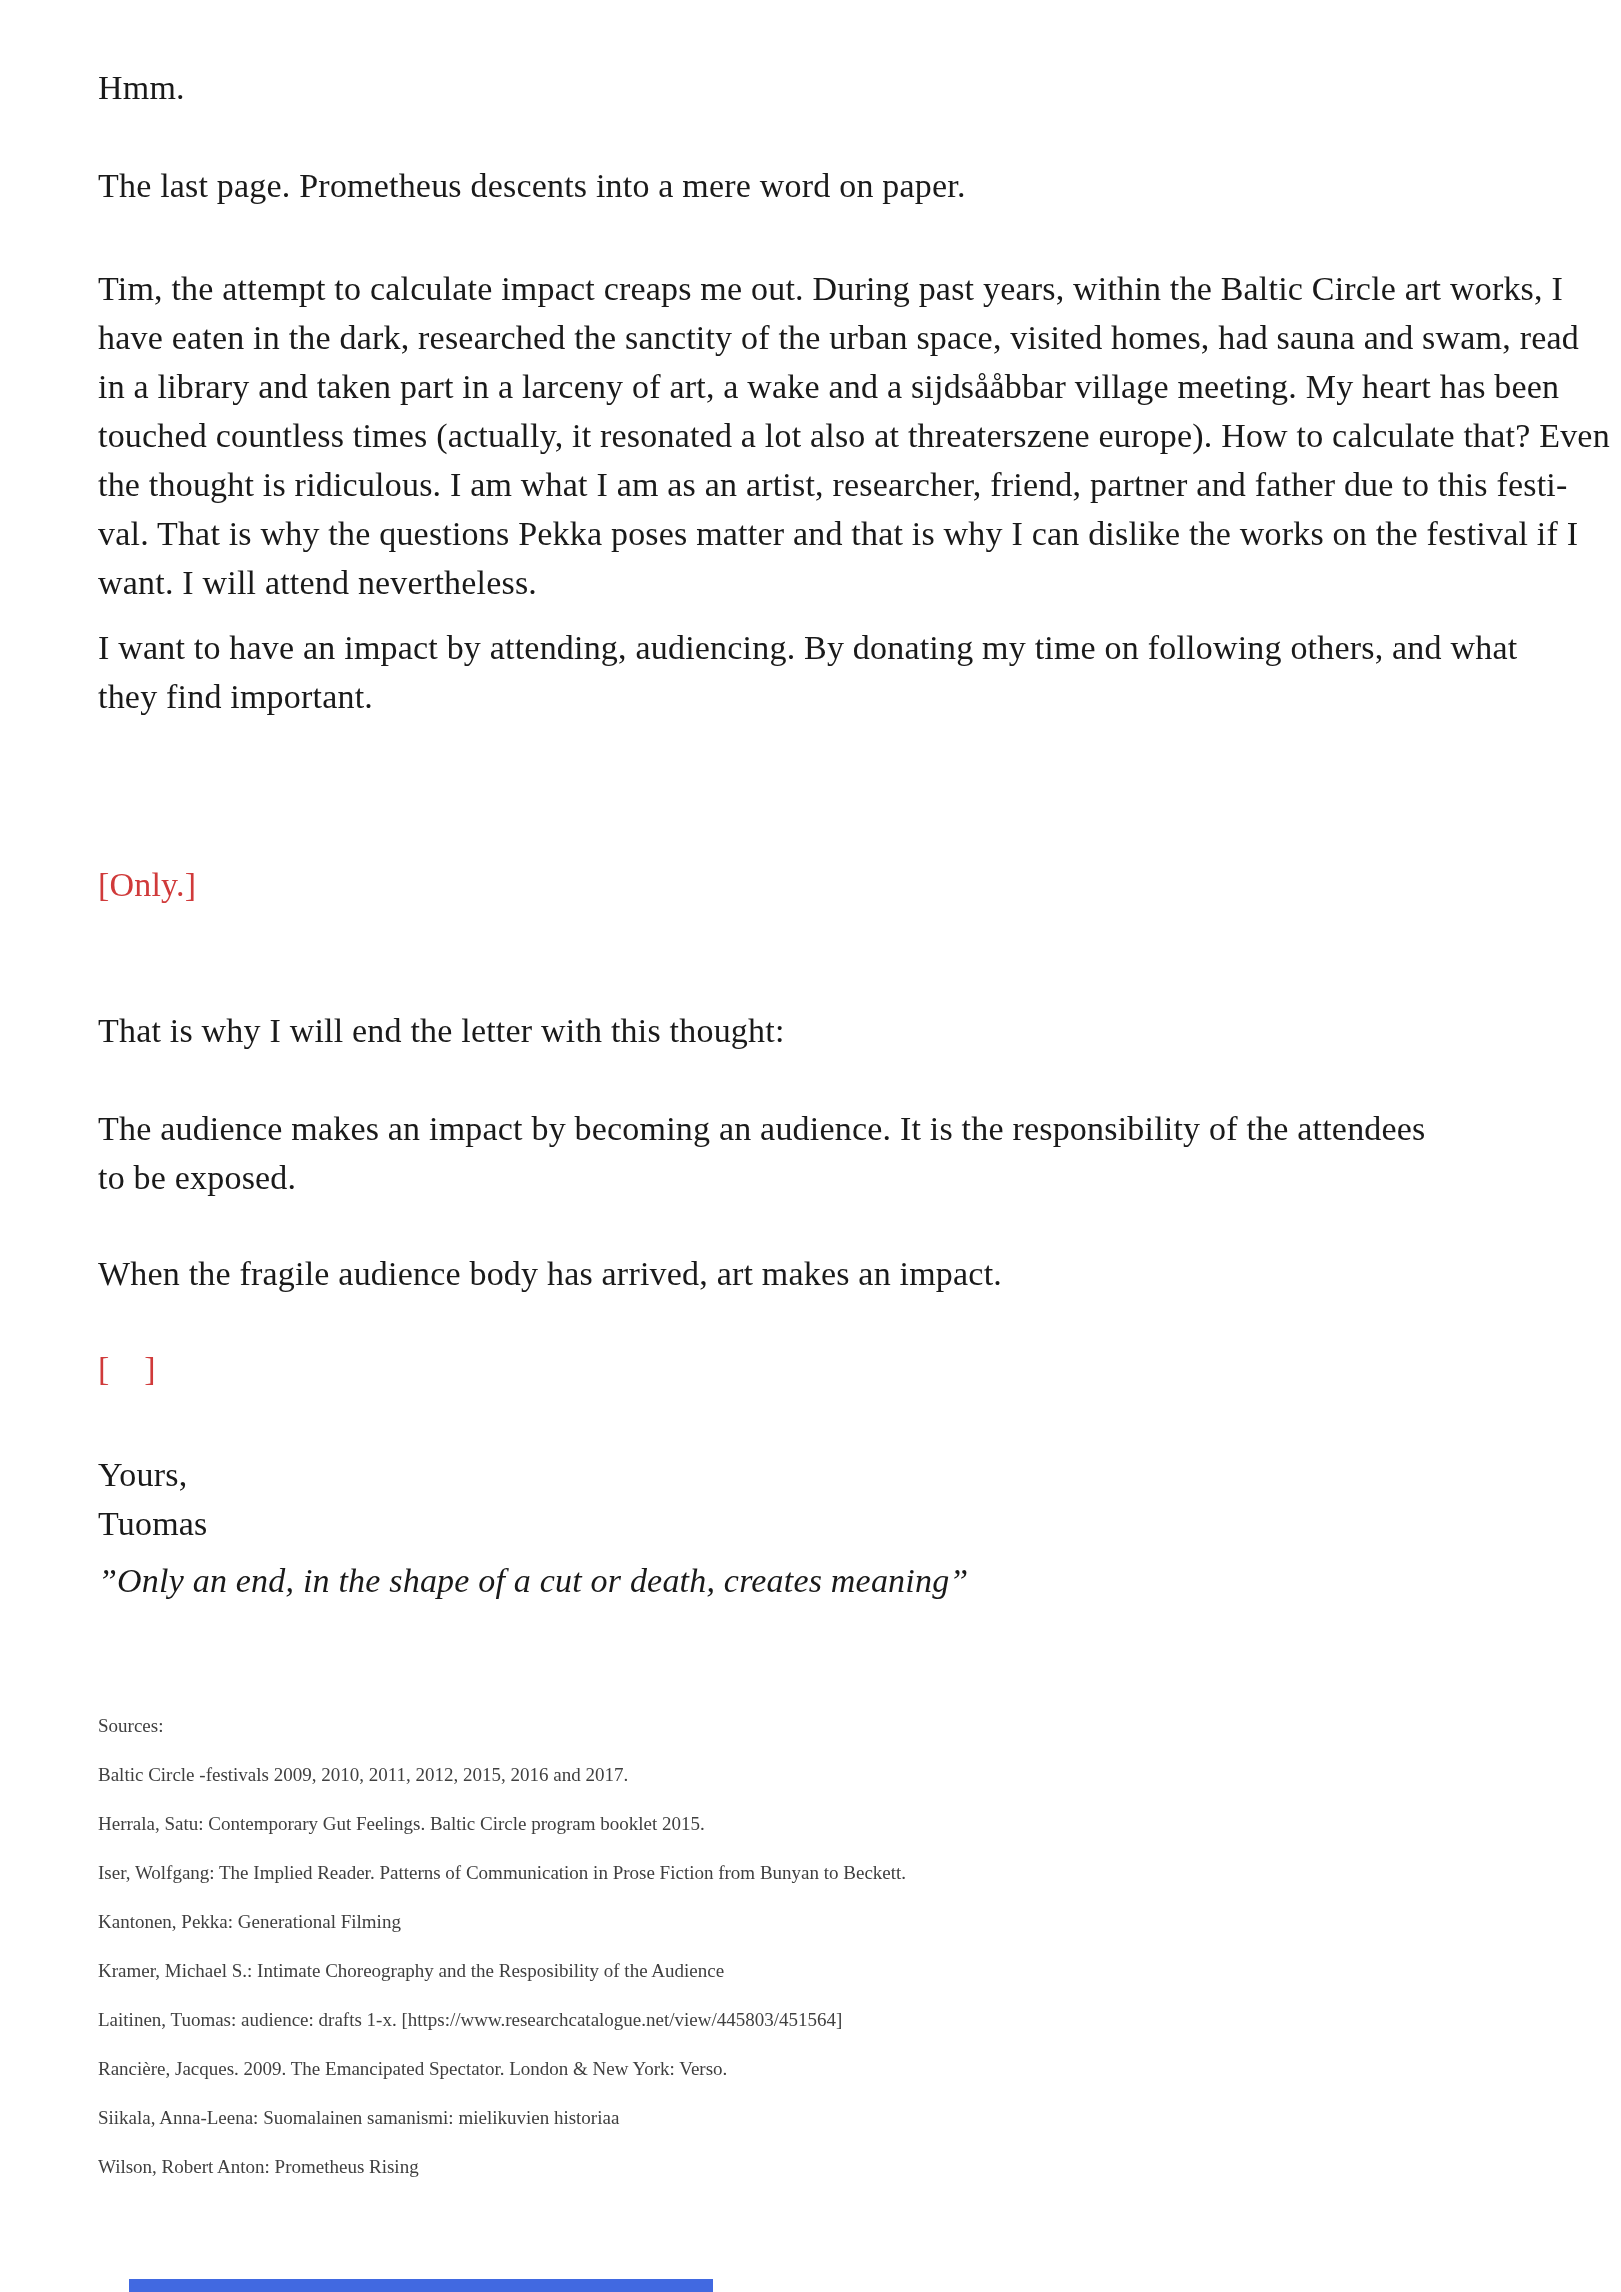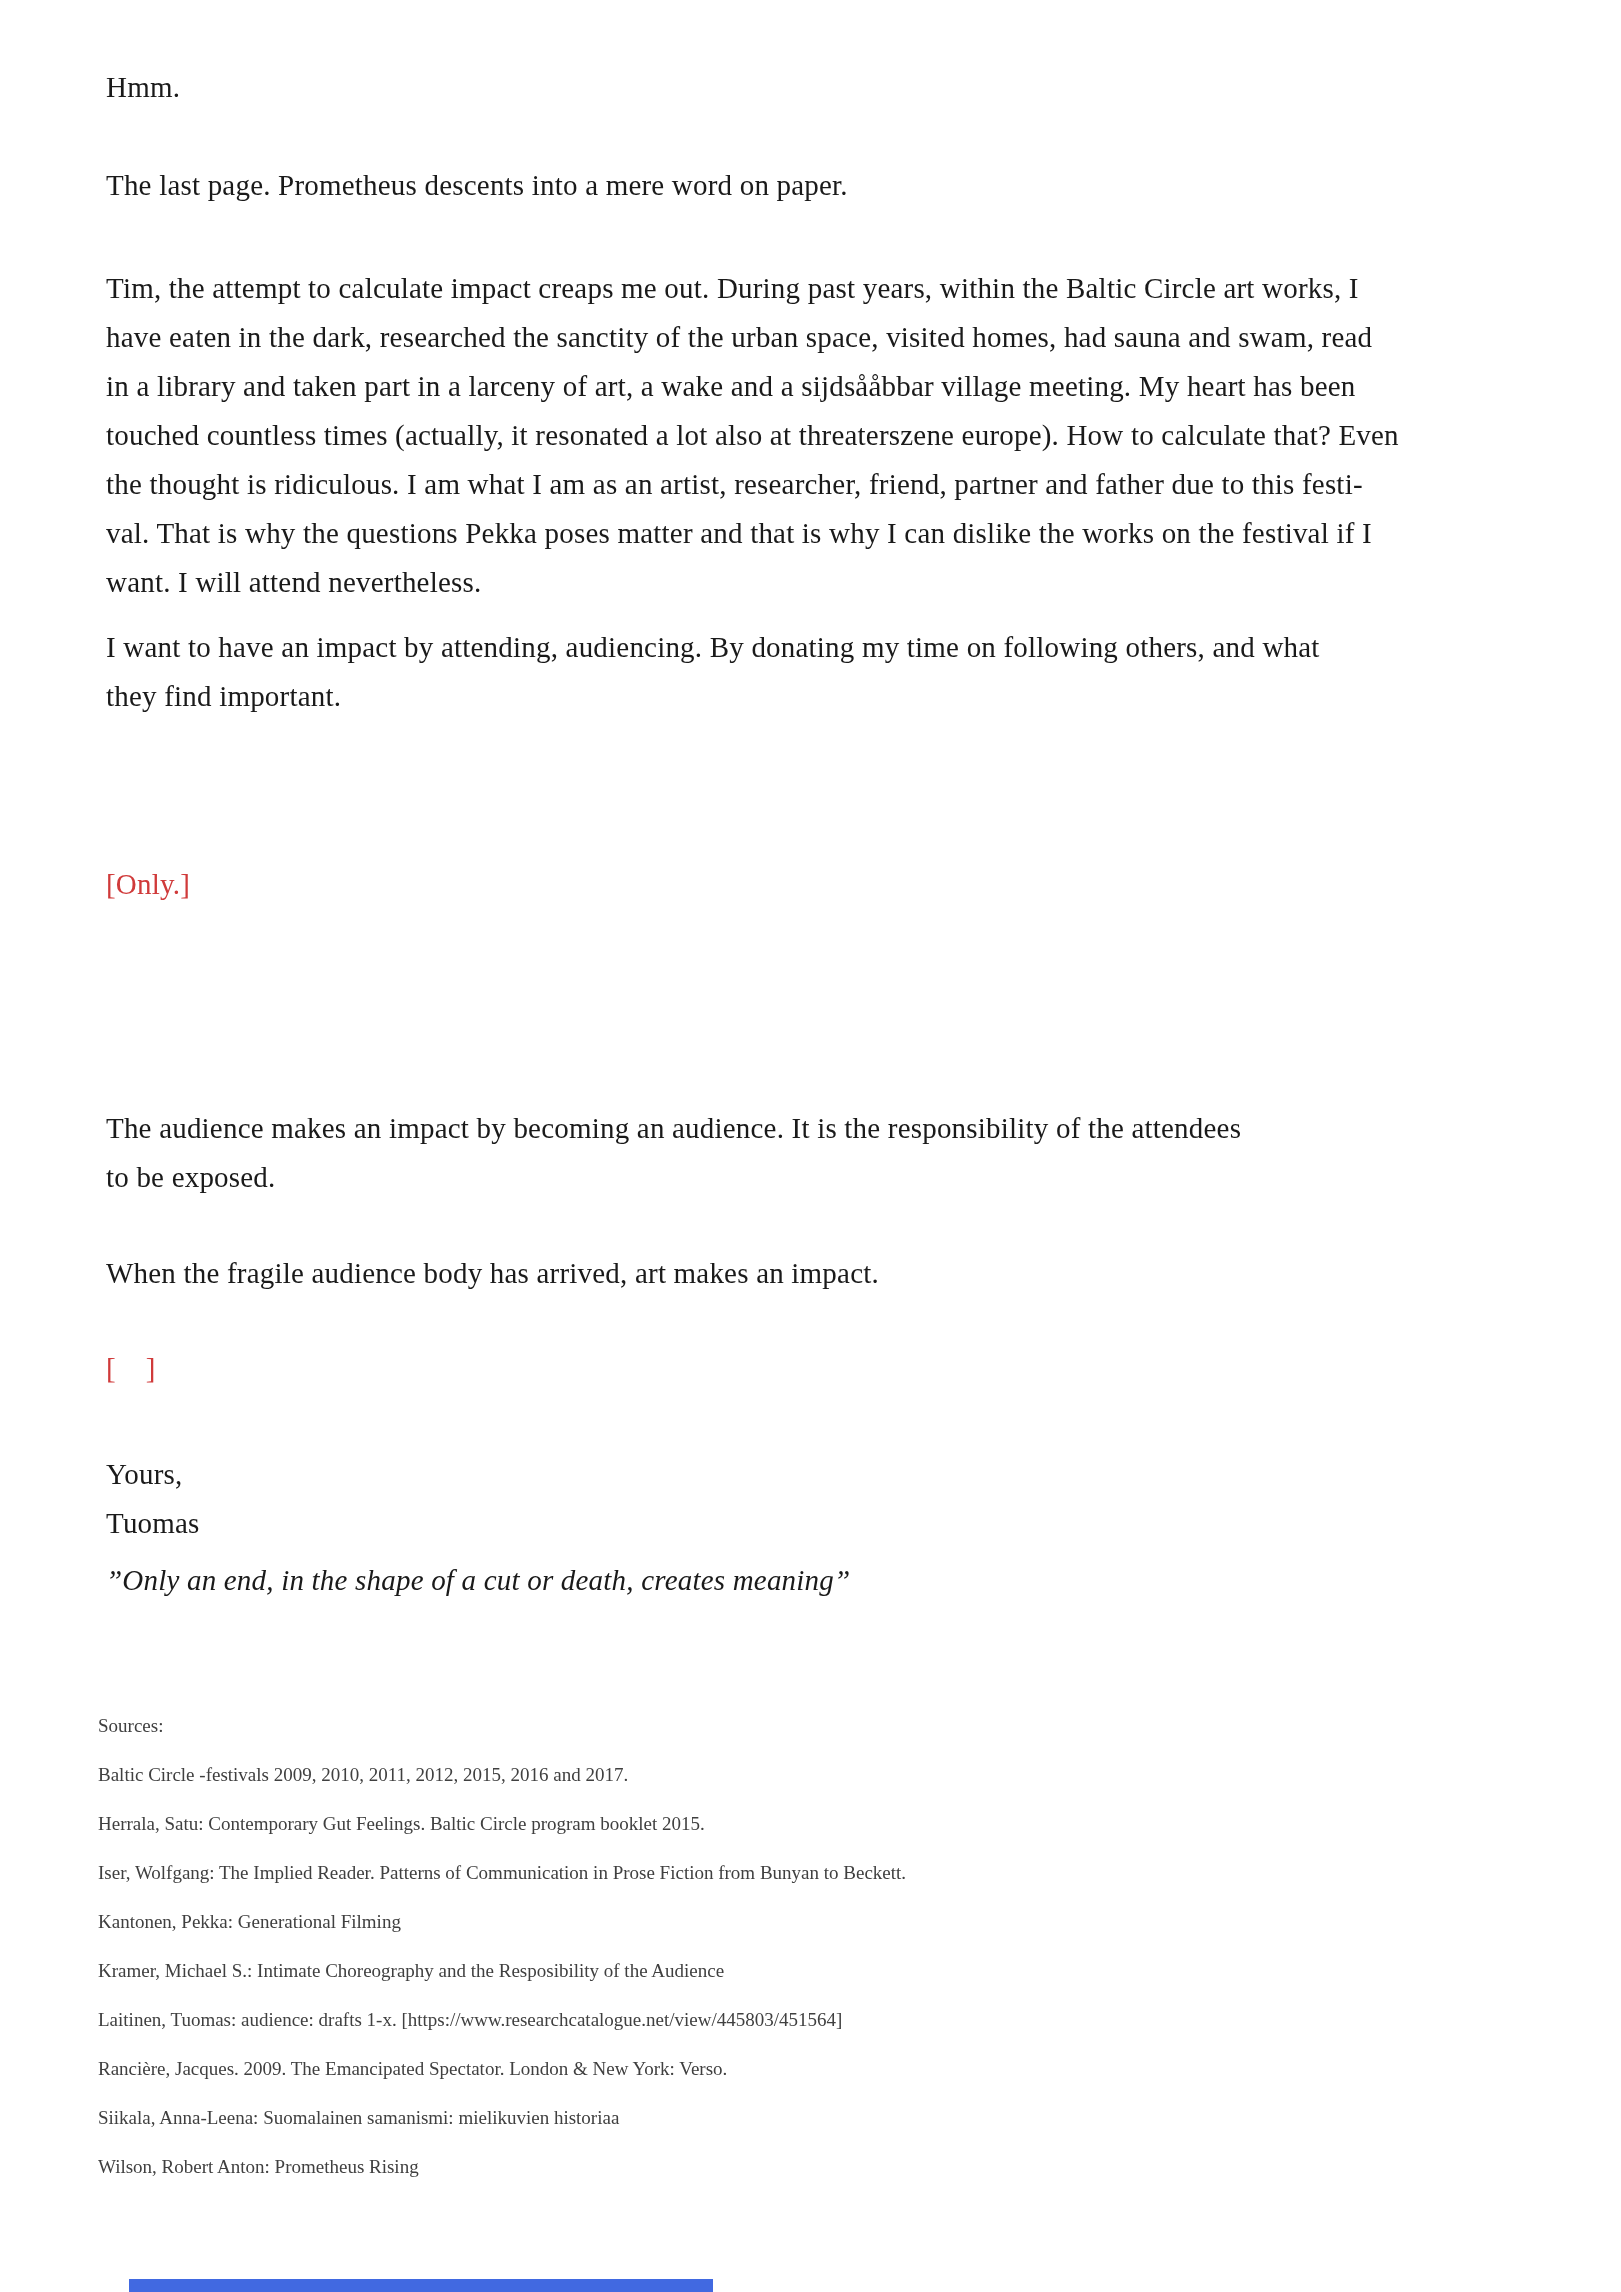--- a/index.html
+++ b/index.html
@@ -13,24 +13,23 @@
     height: 2293px;
     background: var(--page-bg, #ffffff);
     overflow: hidden;
     font-family: "Liberation Serif", "DejaVu Serif", serif;
     color: #1a1a1a;
   }
   .block {
     position: absolute;
     left: 98px;
     white-space: pre-line;
-    font-size: 29px;
+    font-size: 34px;
     line-height: 49px;
     letter-spacing: 0.2px;
-    margin-left: 8px;
   }
   .red    { color: var(--accent-red, #d03a3a); }
   .italic { font-style: italic; }
   .sources-block {
     position: absolute;
     left: 98px;
     top: 1701px;
     font-size: 19px;
     line-height: 49px;
     color: #404040;
@@ -69,20 +68,21 @@
   <div id="b2" class="block">Tim, the attempt to calculate impact creaps me out. During past years, within the Baltic Circle art works, I
 have eaten in the dark, researched the sanctity of the urban space, visited homes, had sauna and swam, read
 in a library and taken part in a larceny of art, a wake and a sijdsååbbar village meeting. My heart has been
 touched countless times (actually, it resonated a lot also at threaterszene europe). How to calculate that? Even
 the thought is ridiculous. I am what I am as an artist, researcher, friend, partner and father due to this festi-
 val. That is why the questions Pekka poses matter and that is why I can dislike the works on the festival if I
 want. I will attend nevertheless.</div>
   <div id="b3" class="block">I want to have an impact by attending, audiencing. By donating my time on following others, and what
 they find important.</div>
   <div id="b4" class="block red">[Only.]</div>
+  <div id="b5" class="block">That is why I will end the letter with this thought:</div>
   <div id="b6" class="block">The audience makes an impact by becoming an audience. It is the responsibility of the attendees
 to be exposed.</div>
   <div id="b7" class="block">When the fragile audience body has arrived, art makes an impact.</div>
   <div id="b8" class="block red">[&nbsp;&nbsp;&nbsp;&nbsp;]</div>
   <div id="b9" class="block">Yours,
 Tuomas</div>
   <div id="b10" class="block italic">”Only an end, in the shape of a cut or death, creates meaning”</div>
 
   <div class="sources-block">
     <div class="src-line">Sources:</div>

